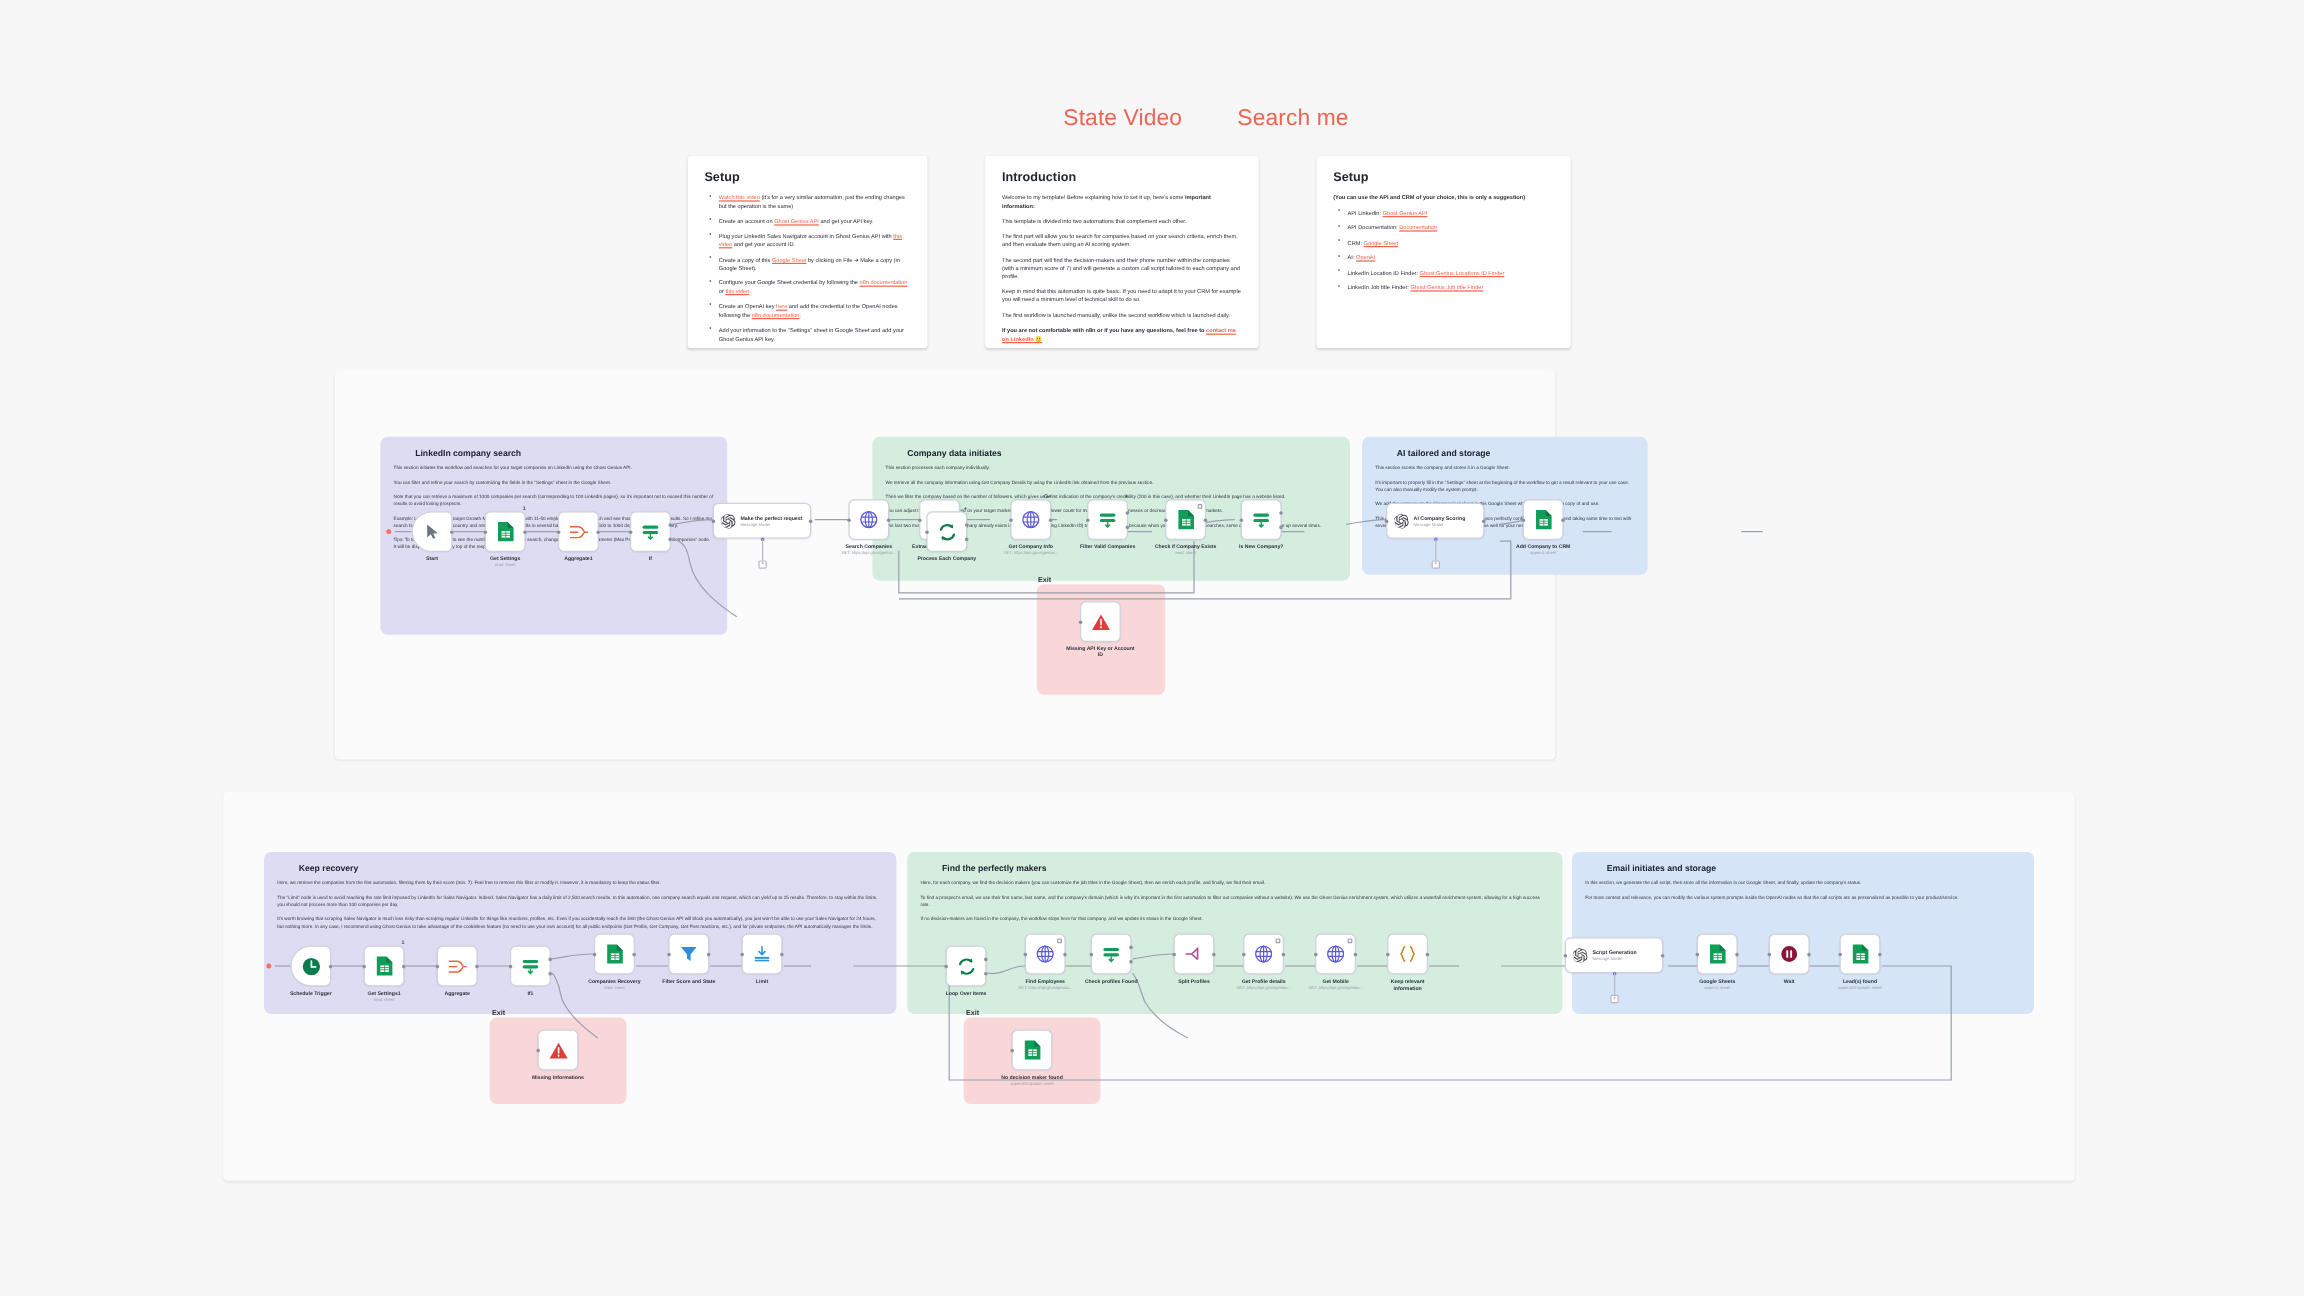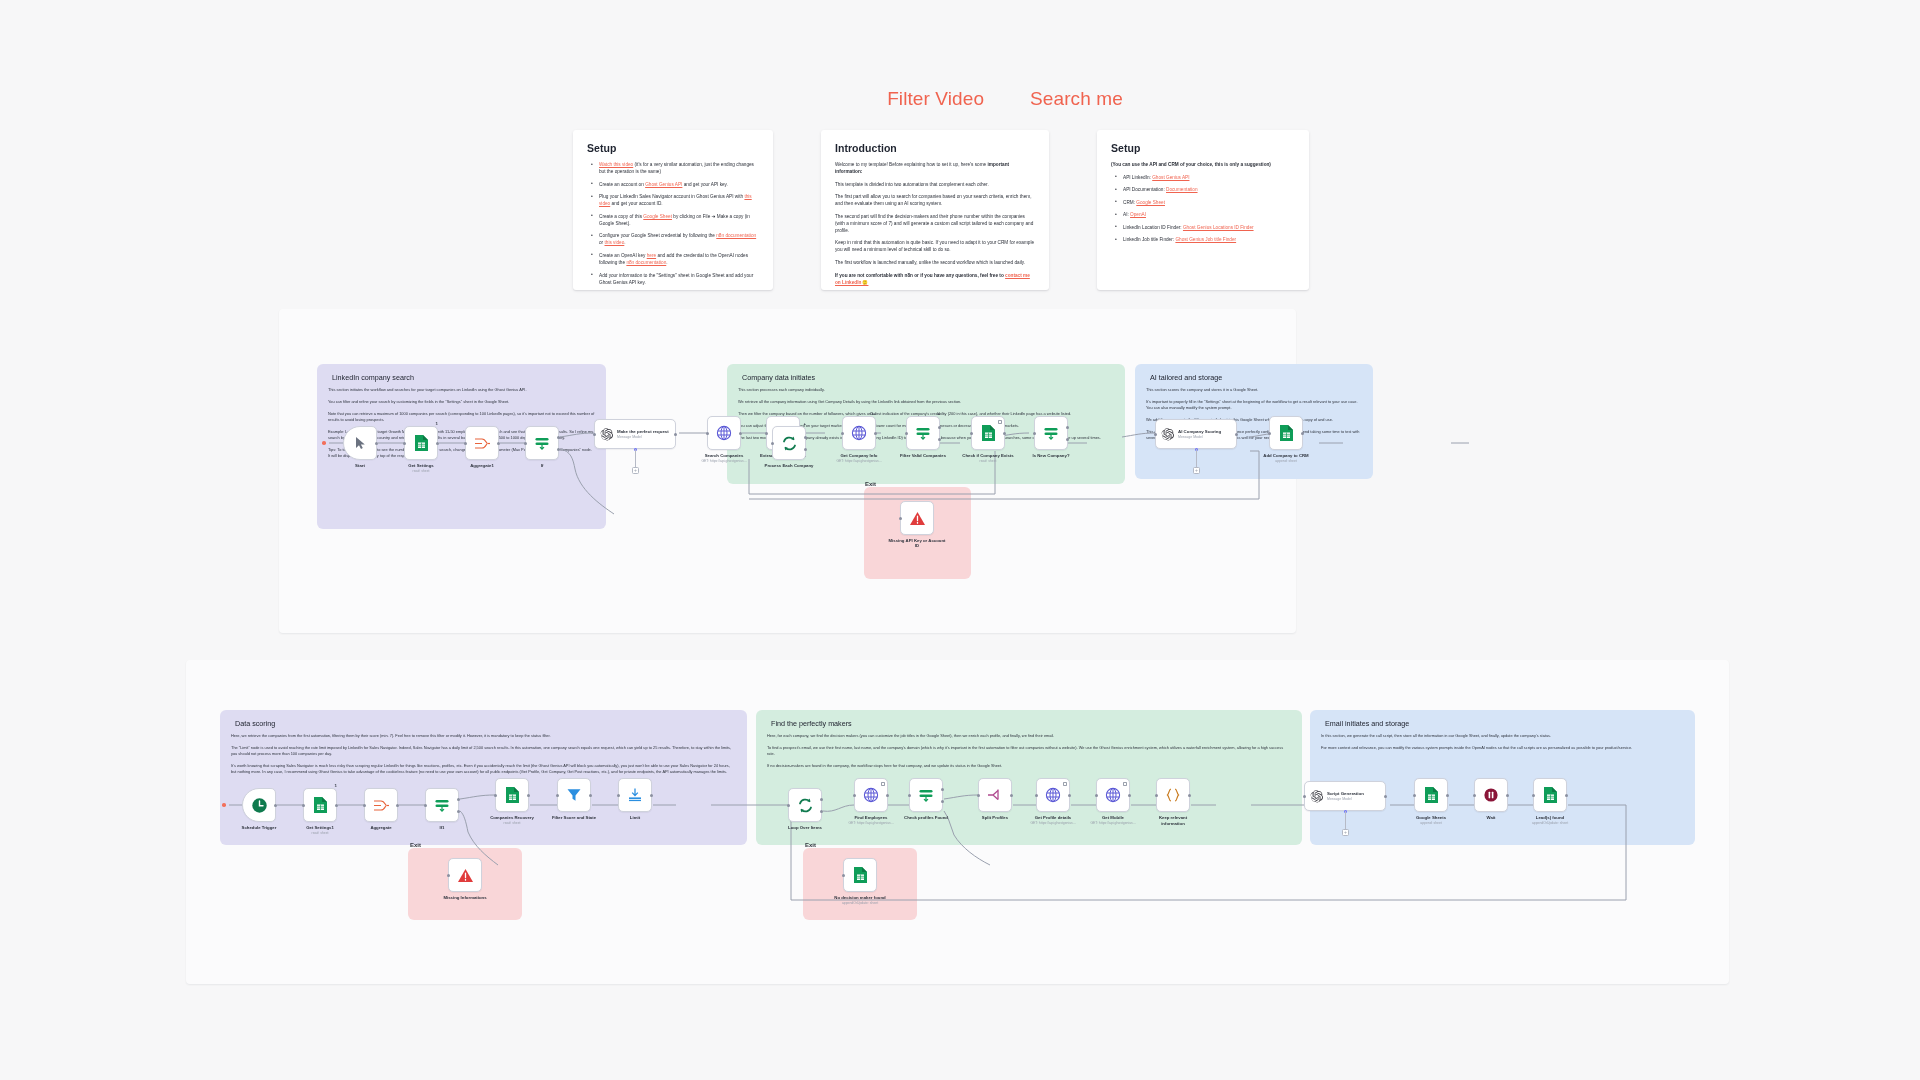--- a/index.html
+++ b/index.html
@@ -57,21 +57,21 @@
     position:absolute; font-size:13.5px; font-weight:700; color:#1f2430; letter-spacing:.1px;
   }
   #wf1-title{ left:279px; top:322px; }
   #wf2-title{ left:186px; top:673px; }
 
   .canvas{ position:absolute; inset:0; }
 
   
   .region{ position:absolute; border-radius:6px; }
   .region .rg-h{
-    font-size:7.2px; font-weight:400; color:#202430; margin:0 0 5px 4px;
+    font-size:7.2px; font-weight:700; color:#202430; margin:0 0 5px 18px;
   }
   .region .rg-b{ padding:9px 11px 0 11px; }
   .region p{ margin:0 0 6px 0; font-size:3.9px; line-height:1.55; color:#2d323c; }
 
   .r-purple{ background:#dedcf2; }
   .r-green { background:#d4eddf; }
   .r-blue  { background:#d6e4f7; }
   .r-pink  { background:#f9d6d8; }
 
   
@@ -121,21 +121,21 @@
     justify-content:center; font-size:5px; color:#9aa0ac; line-height:1;
   }
   .exitlabel{ position:absolute; font-size:6px; font-weight:600; color:#32373f; }
 
   svg.link{ position:absolute; overflow:visible; pointer-events:none; }
 </style>
 </head>
 <body>
 
 <div class="toplinks">
-  <a href="#">Filter Video</a>
+  <a href="#">State Video</a>
   <a href="#">Search me</a>
 </div>
 
 <div class="cards">
 
   <div class="card setup">
     <h3>Setup</h3>
     <ul>
       <li><span class="lk">Watch this video</span> (it's for a very similar automation, just the ending changes but the operation is the same)</li>
       <li>Create an account on <span class="lk">Ghost Genius API</span> and get your API key.</li>
@@ -455,21 +455,21 @@
 
   </div>
 </div>
 
 <div class="wf-title" id="wf2-title">Find decision-makers, get phone number, and generate call script with AI</div>
 <div class="wf" id="wf2">
   <div class="canvas">
 
     <div class="region r-purple" style="left:34px; top:50px; width:527px; height:135px;">
       <div class="rg-b">
-        <div class="rg-h">Data scoring</div>
+        <div class="rg-h">Keep recovery</div>
         <p>Here, we retrieve the companies from the first automation, filtering them by their score (min. 7). Feel free to remove this filter or modify it. However, it is mandatory to keep the status filter.</p>
         <p>The "Limit" node is used to avoid reaching the rate limit imposed by LinkedIn for Sales Navigator. Indeed, Sales Navigator has a daily limit of 2,500 search results. In this automation, one company search equals one request, which can yield up to 25 results. Therefore, to stay within the limits, you should not process more than 100 companies per day.</p>
         <p>It's worth knowing that scraping Sales Navigator is much less risky than scraping regular LinkedIn for things like reactions, profiles, etc. Even if you accidentally reach the limit (the Ghost Genius API will block you automatically), you just won't be able to use your Sales Navigator for 24 hours, but nothing more. In any case, I recommend using Ghost Genius to take advantage of the cookieless feature (no need to use your own account) for all public endpoints (Get Profile, Get Company, Get Post reactions, etc.), and for private endpoints, the API automatically manages the limits.</p>
       </div>
     </div>
 
     <div class="region r-green" style="left:570px; top:50px; width:546px; height:135px;">
       <div class="rg-b">
         <div class="rg-h">Find the perfectly makers</div>
         <p>Here, for each company, we find the decision makers (you can customize the job titles in the Google Sheet), then we enrich each profile, and finally, we find their email.</p>

